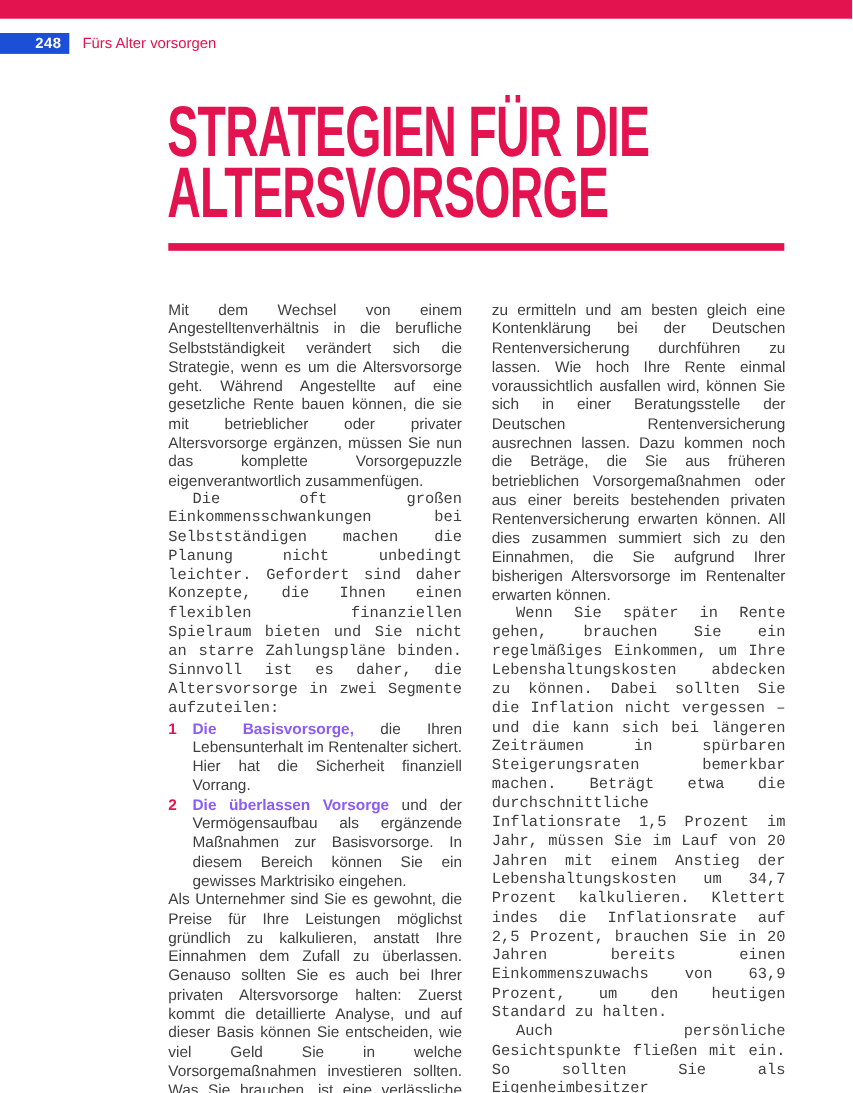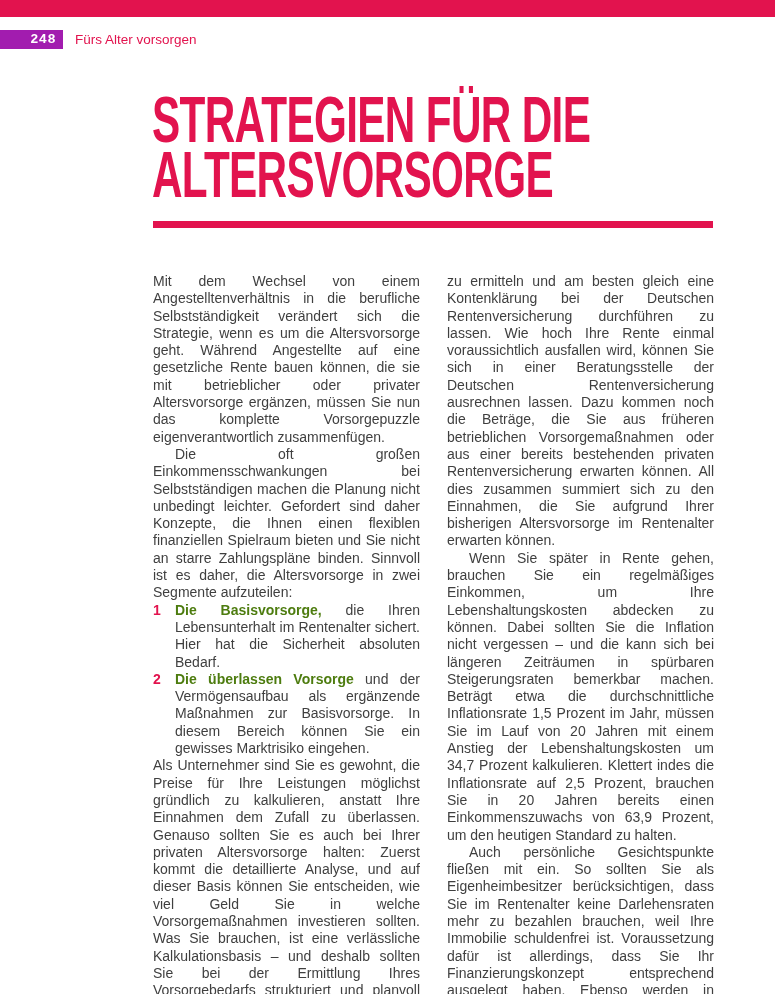--- a/index.html
+++ b/index.html
@@ -12,25 +12,24 @@
   }
   .topbar{
     position:absolute;left:0;top:0;width:775px;height:17px;
     background:#e2134e;
   }
   .header{
     position:absolute;left:0;top:30px;height:19px;
     display:flex;align-items:center;
   }
   .pagenum-badge{
-    width:63px;height:19px;background:#a21caf;
+    width:63px;height:19px;background:#1d4ed8;
     color:#ffffff;font-weight:bold;font-size:13.5px;line-height:19px;
     text-align:right;padding-right:7px;box-sizing:border-box;
     letter-spacing:0.5px;
-    font-family:Liberation Mono, monospace;
   }
   .chapter{
     color:#e2134e;font-weight:normal;font-size:13.5px;
     margin-left:12px;white-space:nowrap;
   }
   .title{
     position:absolute;left:152px;top:92px;
     color:#e2134e;font-weight:bold;font-size:65px;line-height:55px;
     letter-spacing:-1px;white-space:nowrap;
     transform:scaleX(0.65);transform-origin:left top;
@@ -43,28 +42,28 @@
     position:absolute;left:153px;top:273px;width:561px;
     display:flex;gap:27px;
   }
   .col{
     width:267px;flex:none;
     font-size:14px;line-height:17.3px;color:#3f3f3f;
     text-align:justify;
     hyphens:auto;-webkit-hyphens:auto;
   }
   .col p{margin:0;}
-  .ind{text-indent:22px;}
+  .ind{text-indent:22px;font-family:Liberation Mono, monospace;}
   .vlist{margin:0;padding:0;list-style:none;}
   .vlist .li{display:flex;}
   .vlist .num{
     flex:none;width:22px;color:#e2134e;font-weight:bold;text-align:left;
   }
   .vlist .li-text{flex:1;text-align:justify;}
-  .lead{color:#4d7c0f;font-weight:bold;}
+  .lead{color:#8b5cf6;font-weight:bold;}
   .subhead{
     font-size:15.5px;font-weight:bold;color:#1d1d1d;
     margin:4px 0 1px 0;line-height:17.3px;text-align:left;
   }
 </style>
 </head>
 <body>
 
 <div class="page">
 
@@ -86,21 +85,21 @@
 
   <div class="cols">
 
     <div class="col">
       <p>Mit dem Wechsel von einem Angestelltenverhältnis in die berufliche Selbstständigkeit verändert sich die Strategie, wenn es um die Altersvorsorge geht. Während Angestellte auf eine gesetzliche Rente bauen können, die sie mit betrieblicher oder privater Altersvorsorge ergänzen, müssen Sie nun das komplette Vorsorgepuzzle eigenverantwortlich zusammenfügen.</p>
       <p class="ind">Die oft großen Einkommensschwankungen bei Selbstständigen machen die Planung nicht unbedingt leichter. Gefordert sind daher Konzepte, die Ihnen einen flexiblen finanziellen Spielraum bieten und Sie nicht an starre Zahlungspläne binden. Sinnvoll ist es daher, die Altersvorsorge in zwei Segmente aufzuteilen:</p>
 
       <div class="vlist">
         <div class="li">
           <span class="num"><span>1</span></span>
-          <span class="li-text"><span class="lead">Die Basisvorsorge,</span><span> die Ihren Lebensunterhalt im Rentenalter sichert. Hier hat die Sicherheit absoluten Bedarf.</span></span>
+          <span class="li-text"><span class="lead">Die Basisvorsorge,</span><span> die Ihren Lebensunterhalt im Rentenalter sichert. Hier hat die Sicherheit finanziell Vorrang.</span></span>
         </div>
         <div class="li">
           <span class="num"><span>2</span></span>
           <span class="li-text"><span class="lead">Die überlassen Vorsorge</span><span> und der Vermögensaufbau als ergänzende Maßnahmen zur Basisvorsorge. In diesem Bereich können Sie ein gewisses Marktrisiko eingehen.</span></span>
         </div>
       </div>
 
       <p>Als Unternehmer sind Sie es gewohnt, die Preise für Ihre Leistungen möglichst gründlich zu kalkulieren, anstatt Ihre Einnahmen dem Zufall zu überlassen. Genauso sollten Sie es auch bei Ihrer privaten Altersvorsorge halten: Zuerst kommt die detaillierte Analyse, und auf dieser Basis können Sie entscheiden, wie viel Geld Sie in welche Vorsorgemaßnahmen investieren sollten. Was Sie brauchen, ist eine verlässliche Kalkulationsbasis – und deshalb sollten Sie bei der Ermittlung Ihres Vorsorgebedarfs strukturiert und planvoll vorgehen.</p>
 
     </div>

